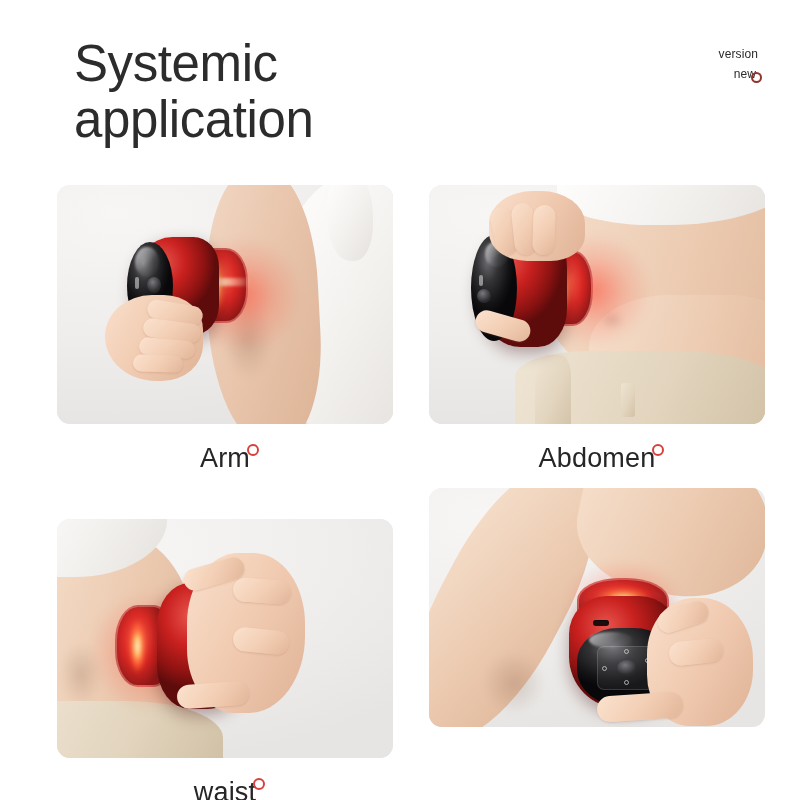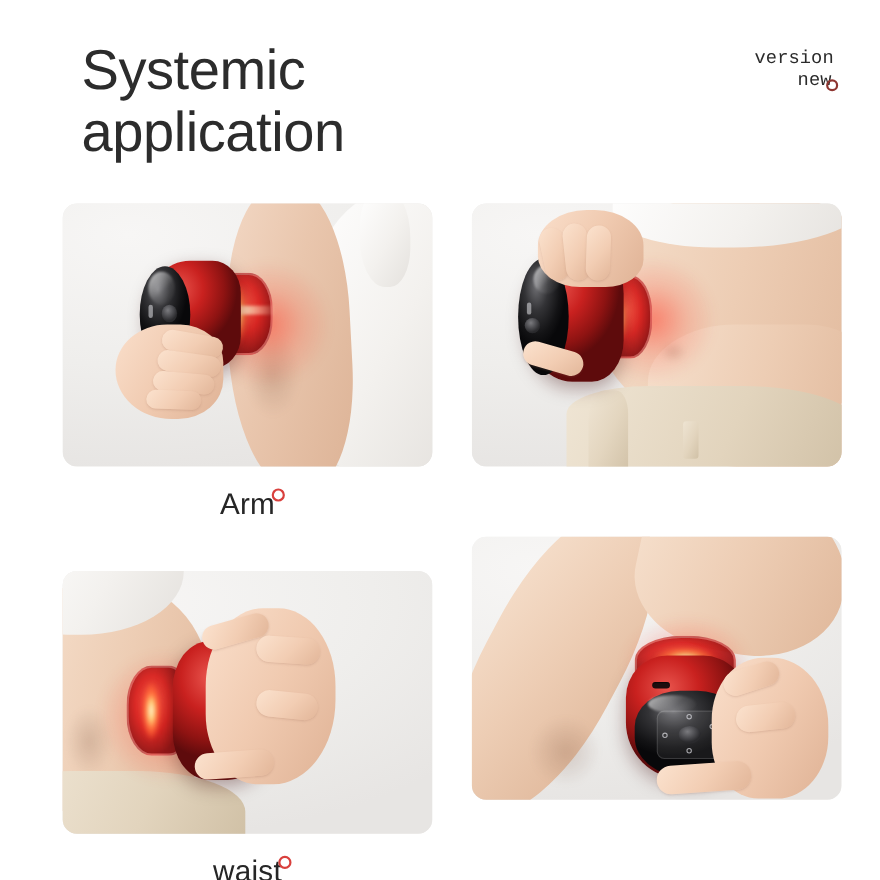--- a/index.html
+++ b/index.html
@@ -39,24 +39,23 @@
     color: #2c2c2c;
     white-space: pre-line;
   }
 
   .version-block {
     position: absolute;
     right: 34px;
     top: 44px;
     text-align: right;
     color: #2b2b2b;
-    font-size: 17px;
+    font-size: 12px;
     line-height: 20px;
     font-weight: 400;
-    font-family: Liberation Mono, monospace;
   }
   .version-line-1 { display: block; letter-spacing: 0.1px; }
   .version-line-2 {
     display: block;
     position: relative;
     padding-right: 2px;
     letter-spacing: 0.1px;
   }
   .version-ring {
     position: absolute;
@@ -314,20 +313,26 @@
           <div class="slot" style="left:50px;top:90px;width:4px;height:11px;"></div>
           <div class="btn-center" style="left:48px;top:104px;width:14px;height:14px;"></div>
 
           <div class="hand" style="left:60px;top:6px;width:96px;height:70px;border-radius:46% 46% 36% 40%;"></div>
           <div class="finger" style="left:64px;top:22px;width:22px;height:48px;border-radius:12px;transform:rotate(-12deg);"></div>
           <div class="finger" style="left:84px;top:18px;width:22px;height:52px;border-radius:12px;transform:rotate(-6deg);"></div>
           <div class="finger" style="left:104px;top:20px;width:22px;height:50px;border-radius:12px;transform:rotate(2deg);"></div>
           <div class="finger" style="left:46px;top:130px;width:56px;height:22px;border-radius:14px;transform:rotate(16deg);"></div>
         </div>
       </div>
+      <div class="caption">
+        <span class="cap-word">
+          <span>Abdomen</span>
+          <span class="cap-ring"></span>
+        </span>
+      </div>
     </div>
 
     <div class="cell cell-2">
       <div class="photo">
         <div class="scene">
           <div class="bg-studio"></div>
 
           <div class="skin-soft" style="left:-34px;top:12px;width:170px;height:210px;border-radius:30% 48% 44% 30%;"></div>
           <div class="shade" style="left:-6px;top:110px;width:60px;height:90px;"></div>
 

